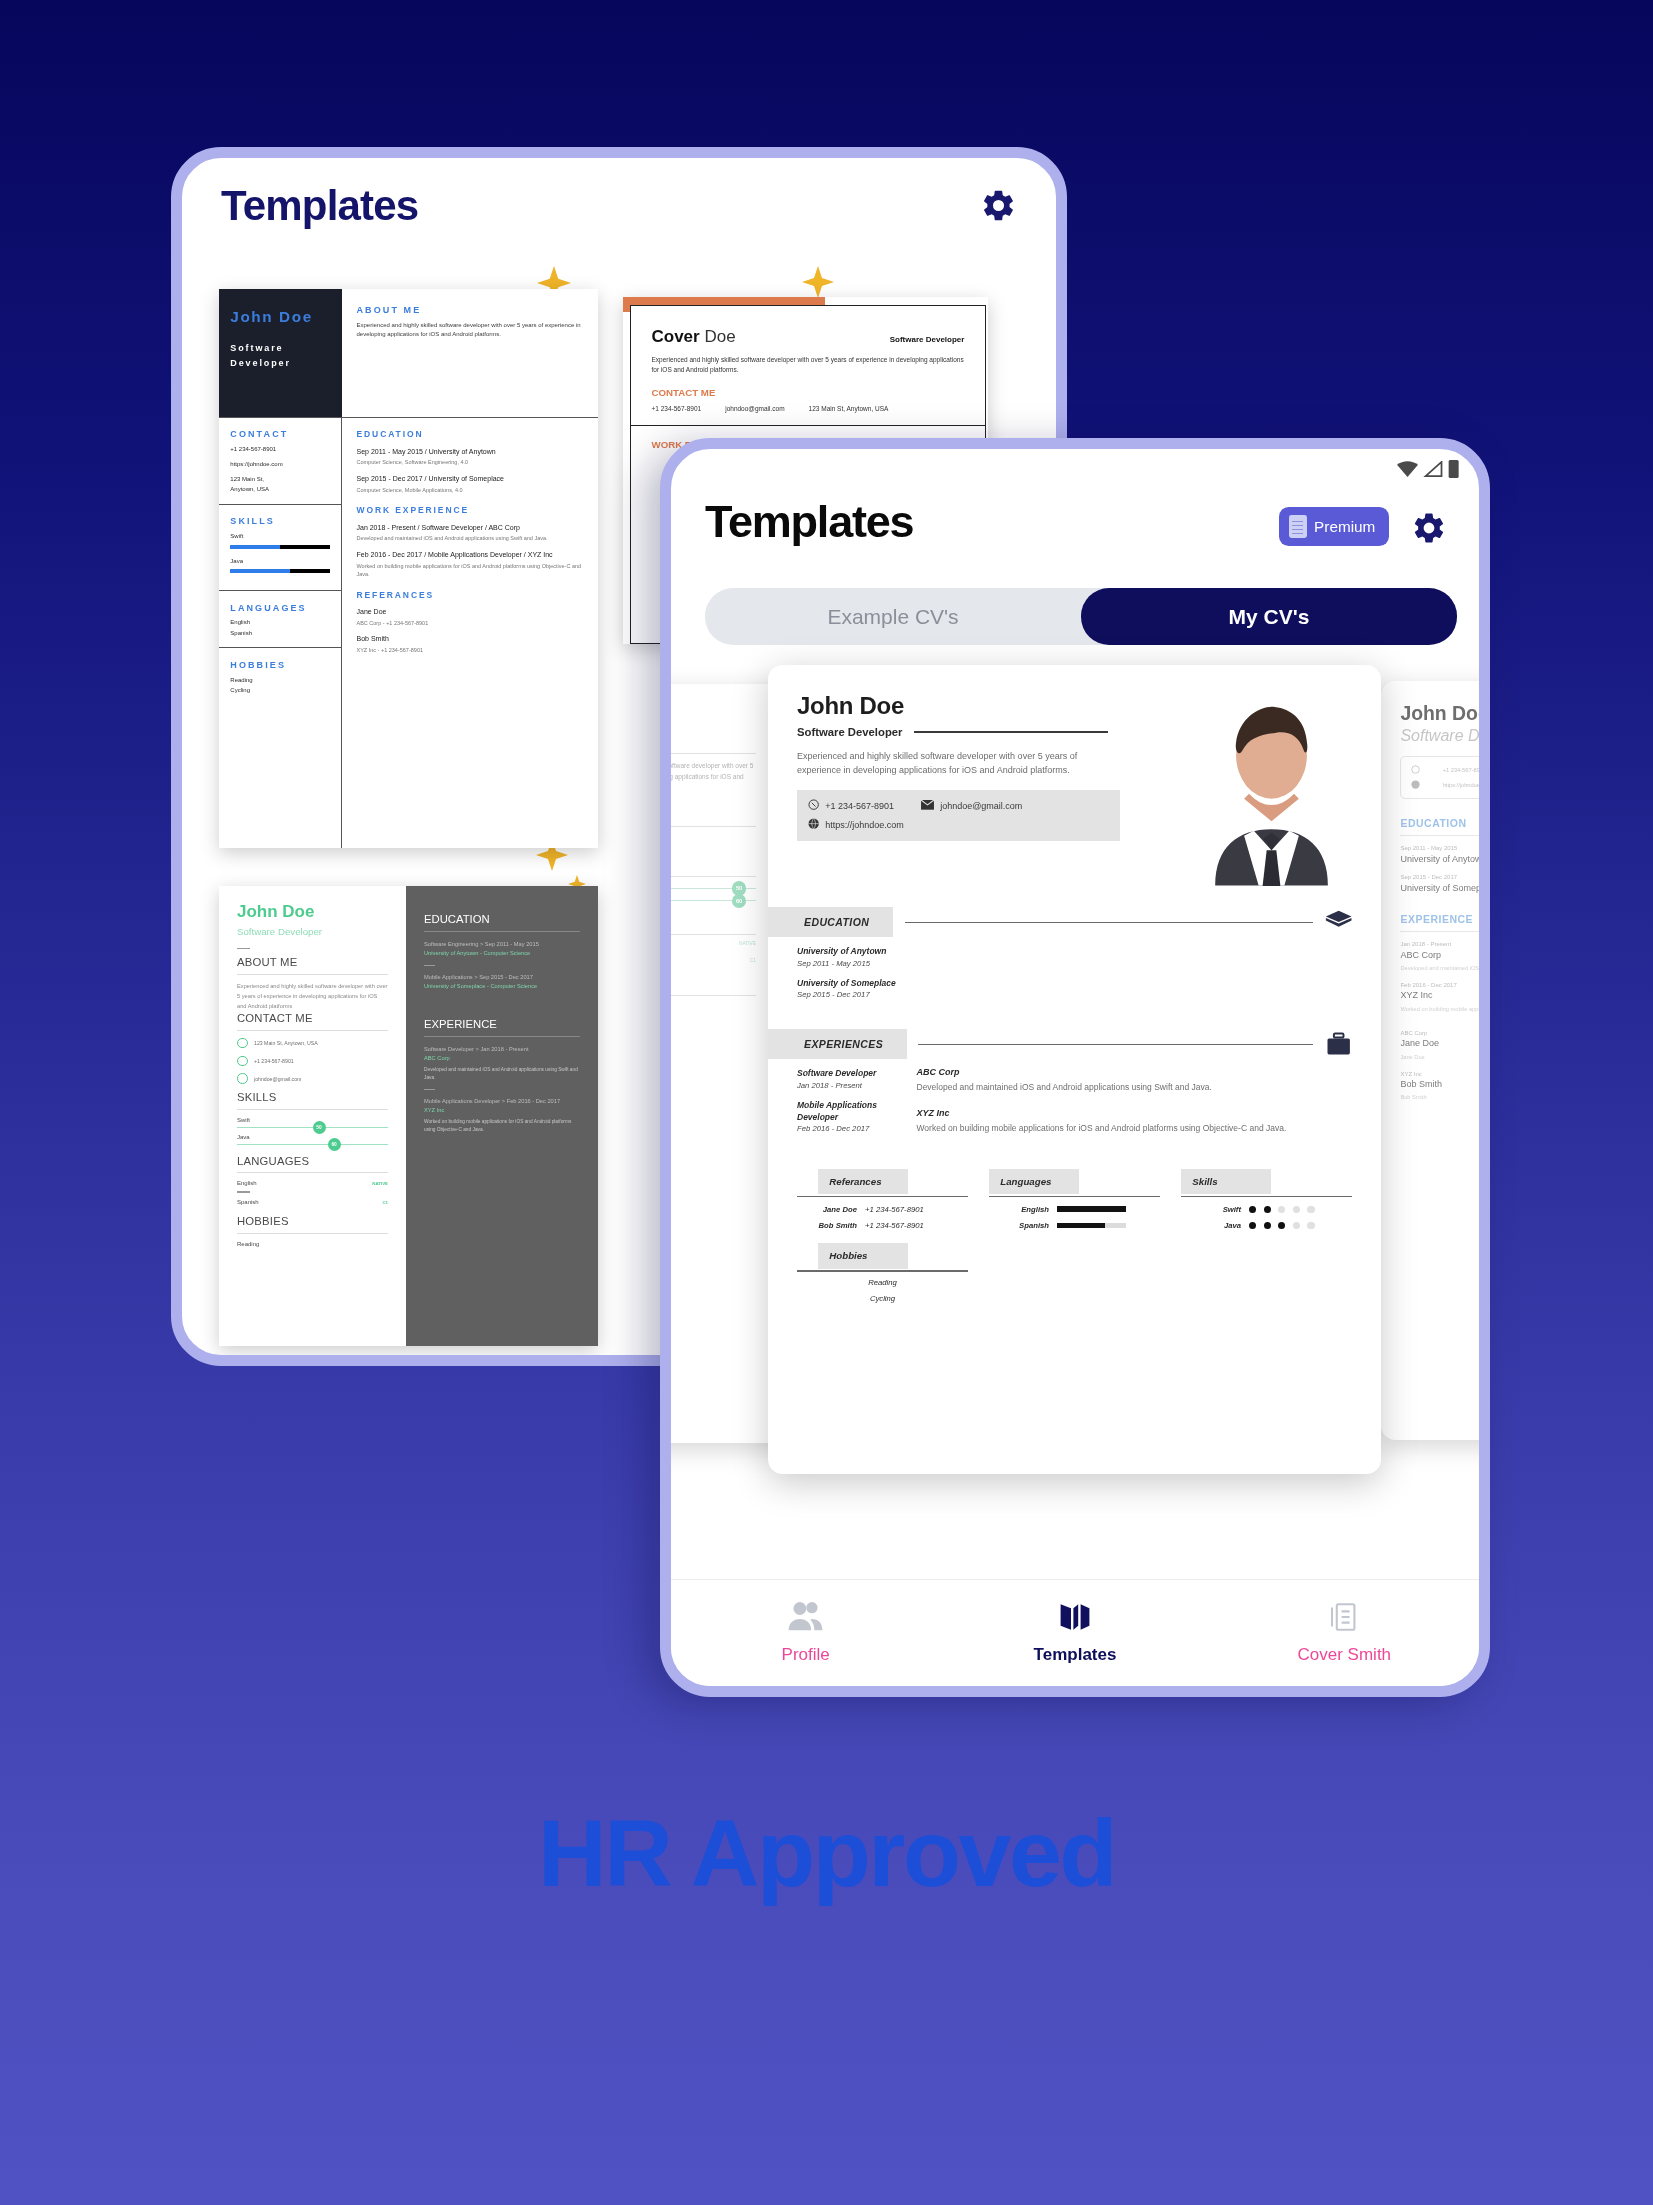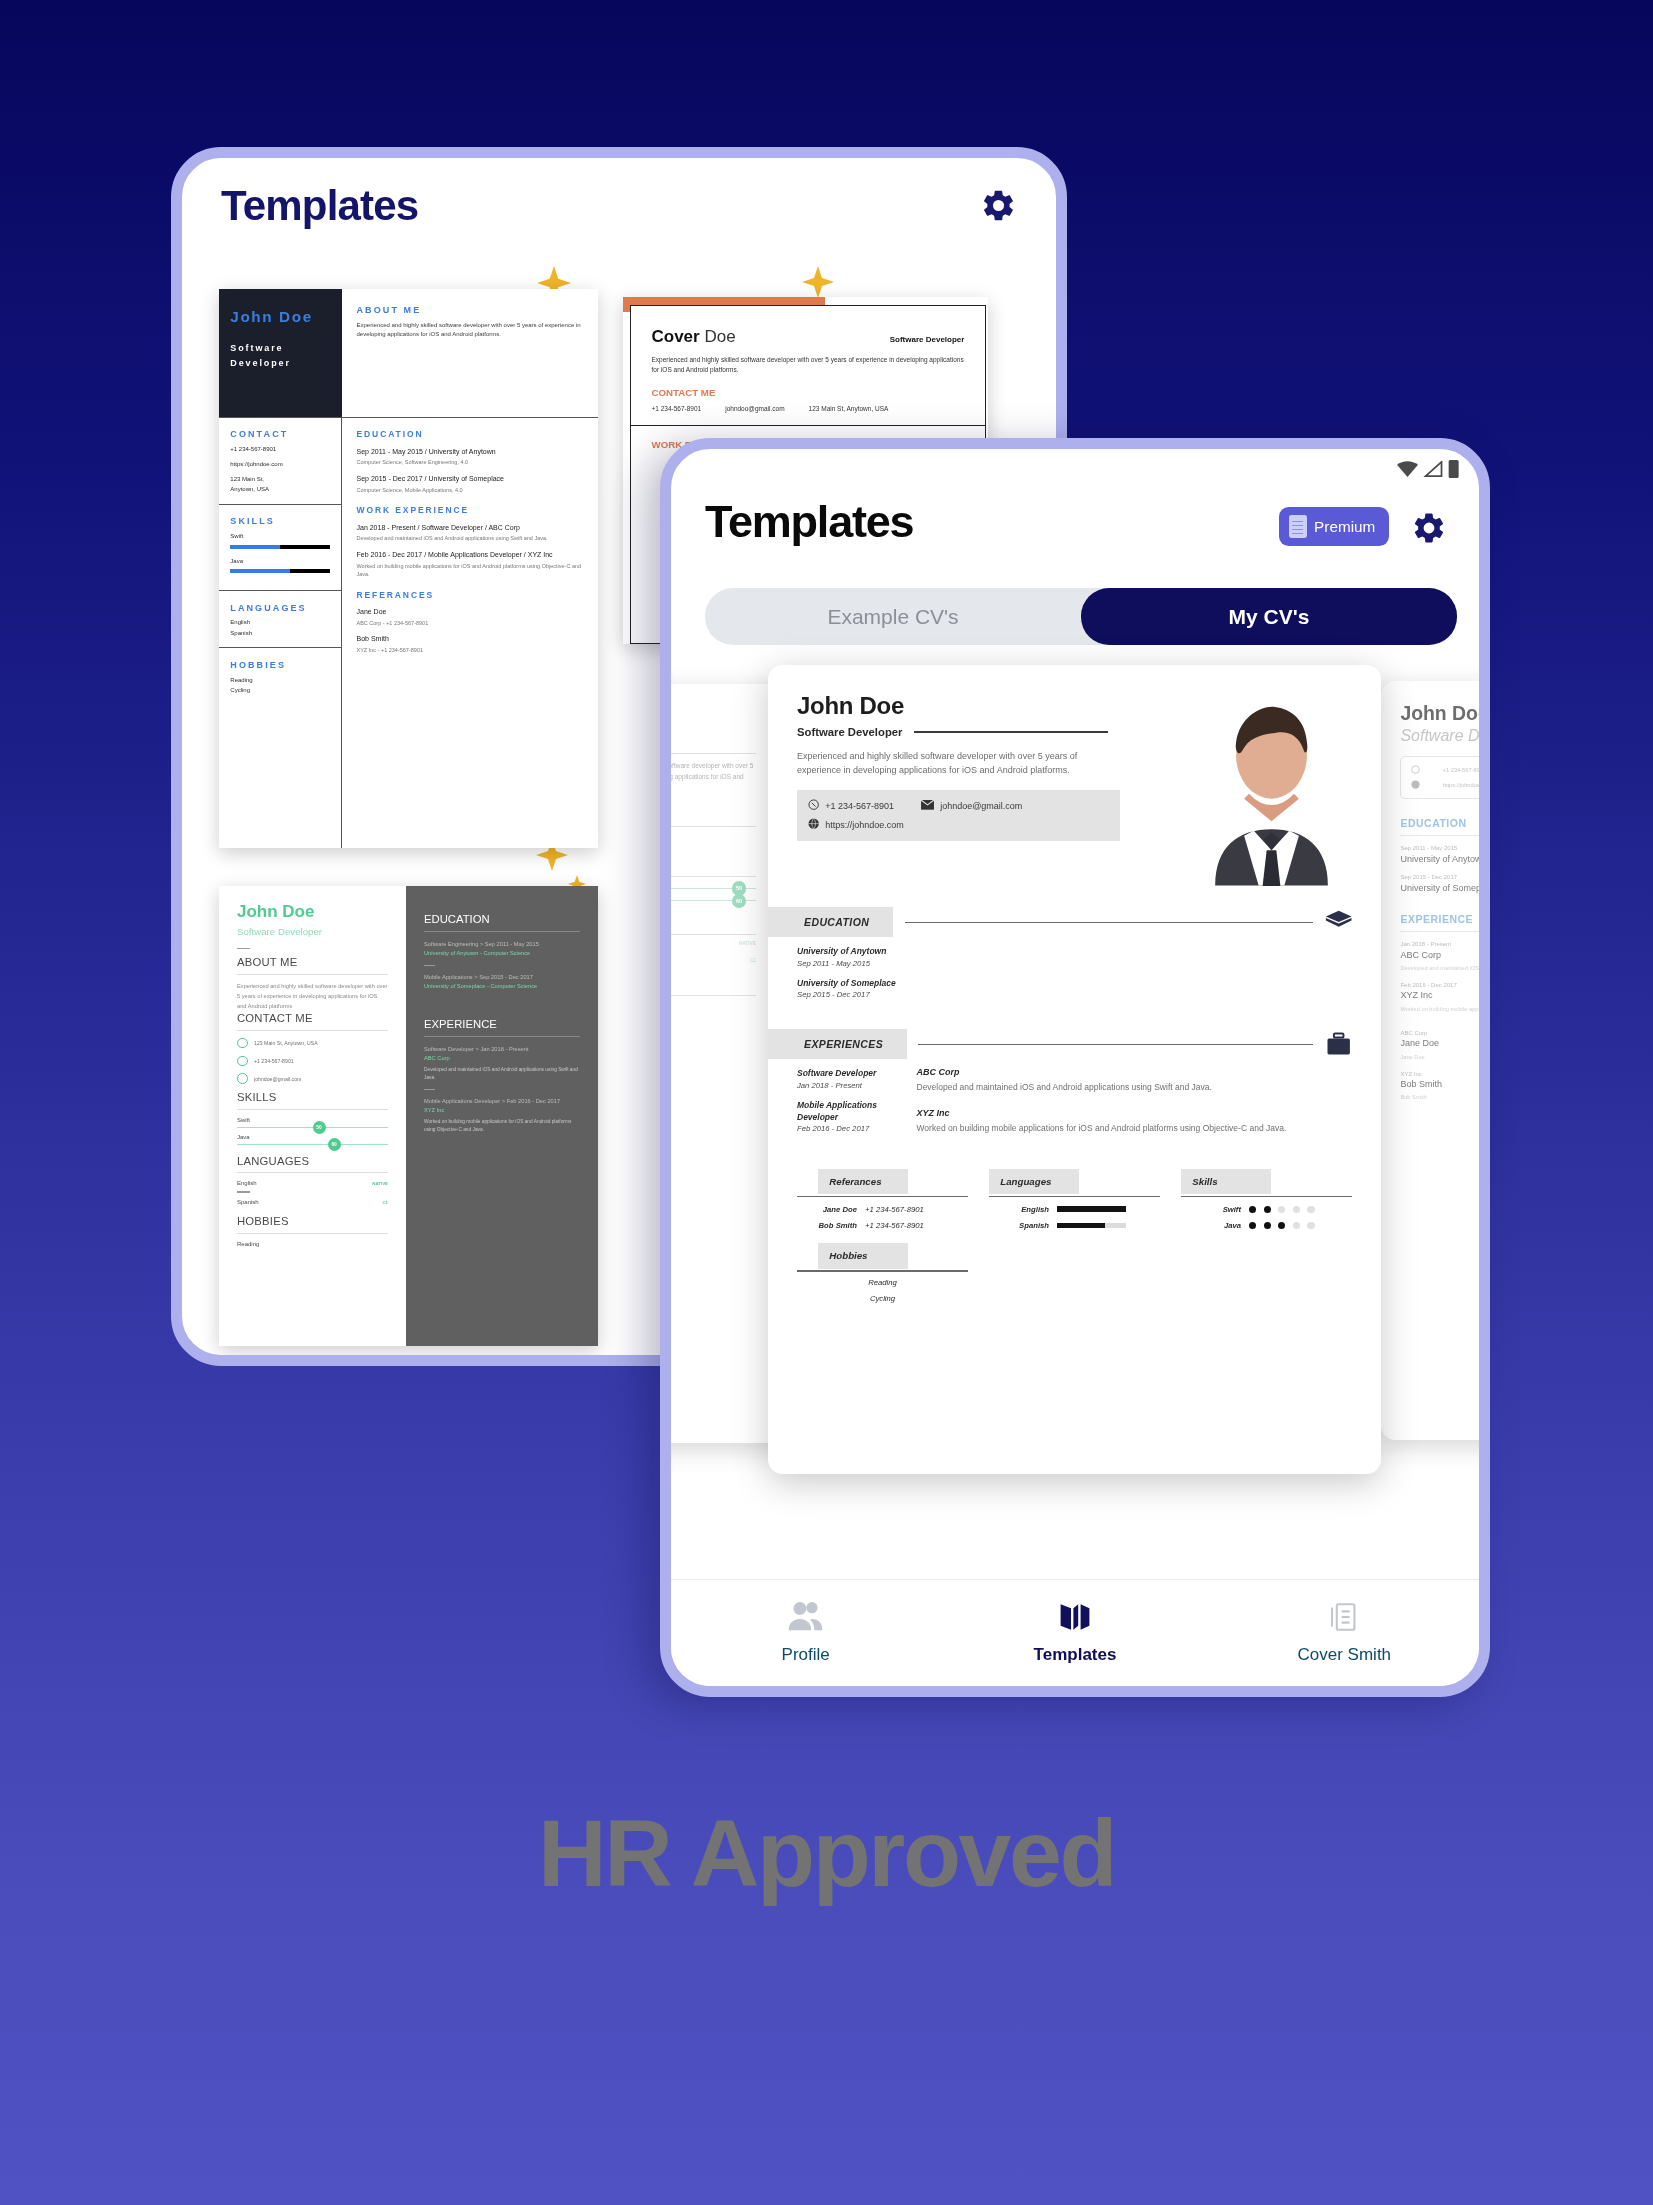--- a/index.html
+++ b/index.html
@@ -205,25 +205,25 @@
   .actions { position: absolute; left: 0; right: 0; top: 1066px; display: flex; justify-content: center; gap: 18px; }
   .btn { height: 69px; border-radius: 35px; display: flex; align-items: center; justify-content: center;
          gap: 13px; color: #fff; font-size: 23.4px; font-weight: 600; padding: 0 37px; }
   #btn-export { background: #10105e; }
   #btn-custom { background: #5a5ad6; }
 
   
   .navbar { position: absolute; left: 0; right: 0; bottom: 0; height: 107px; background: #fff;
             border-top: 0.8px solid #ececec; display: flex; align-items: center; }
   .nav-item { flex: 1; display: flex; flex-direction: column; align-items: center; gap: 9.7px; }
-  .nav-label { font-size: 17px; color: #0c4a6e; }
+  .nav-label { font-size: 17px; color: #ec4899; }
   .nav-item.active .nav-label { color: #0e0e5c; font-weight: 600; }
 
   
-  .headline { position: absolute; left: 0; right: 0; top: 1802px; text-align: center; color: #737373; }
+  .headline { position: absolute; left: 0; right: 0; top: 1802px; text-align: center; color: #1d4ed8; }
   .headline .l1 { font-size: 95px; font-weight: 700; letter-spacing: -2.4px; line-height: 1.08; }
   .headline .l2 { font-size: 84px; font-weight: 400; letter-spacing: -1.6px; line-height: 1.15; margin-top: 6.5px; }
 </style>
 </head>
 <body>
 
 <div class="phone" id="phone-back">
 
   <div class="bp-title">Templates</div>
 

